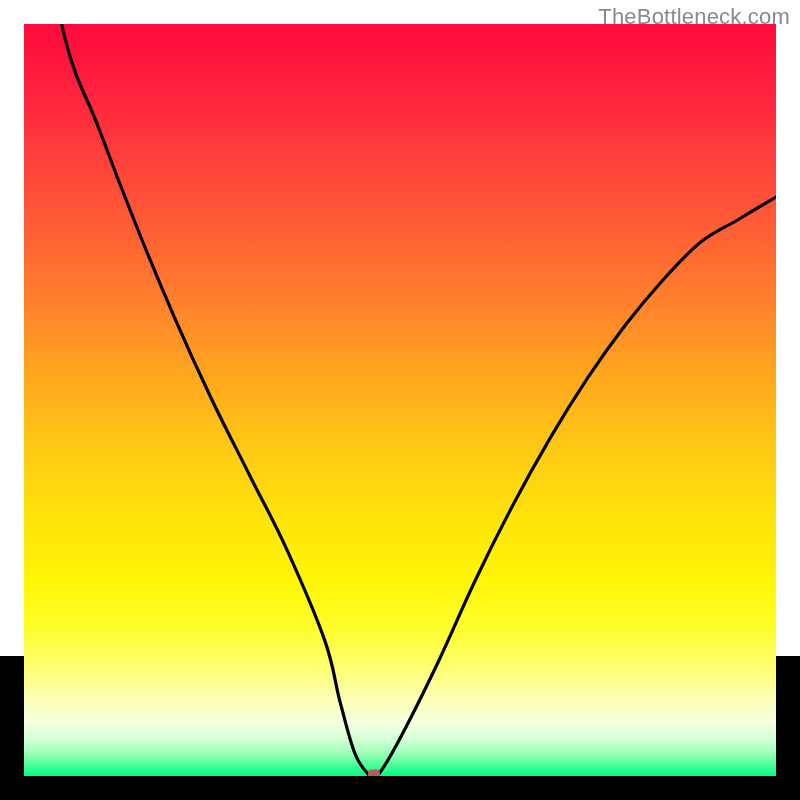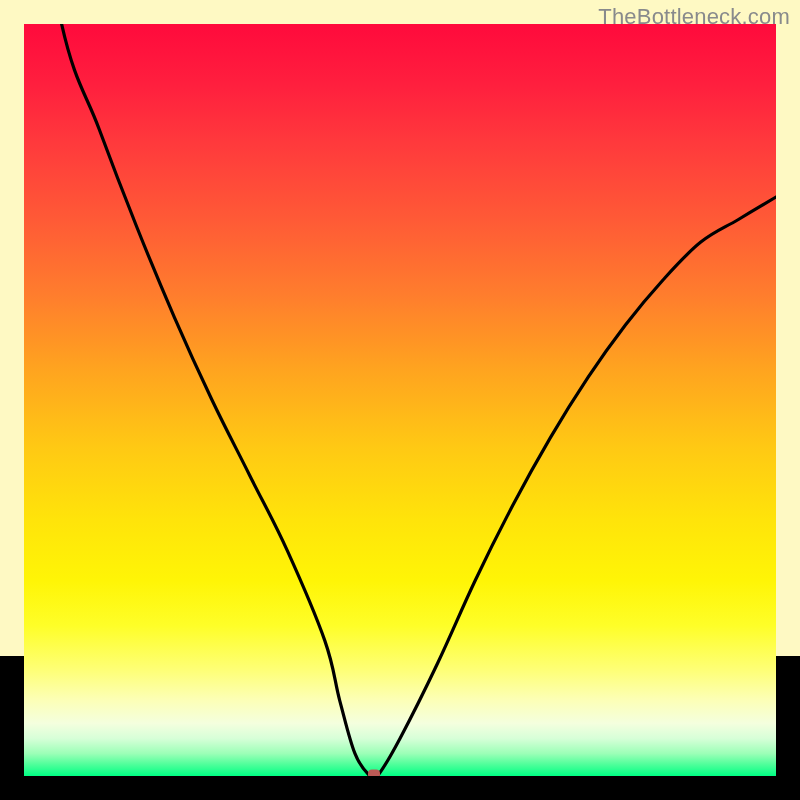--- a/index.html
+++ b/index.html
@@ -8,21 +8,21 @@
     width: 800px;
     height: 800px;
     overflow: hidden;
     background: #000;
     font-family: Arial, Helvetica, sans-serif;
   }
   .frame {
     position: relative;
     width: 800px;
     height: 656px;
-    background: #fef9c3;
+    background: #ffffff;
   }
   .watermark {
     position: absolute;
     top: 4px;
     right: 10px;
     color: #888a8c;
     font-size: 22px;
     font-weight: 500;
     letter-spacing: 0.2px;
     z-index: 5;

